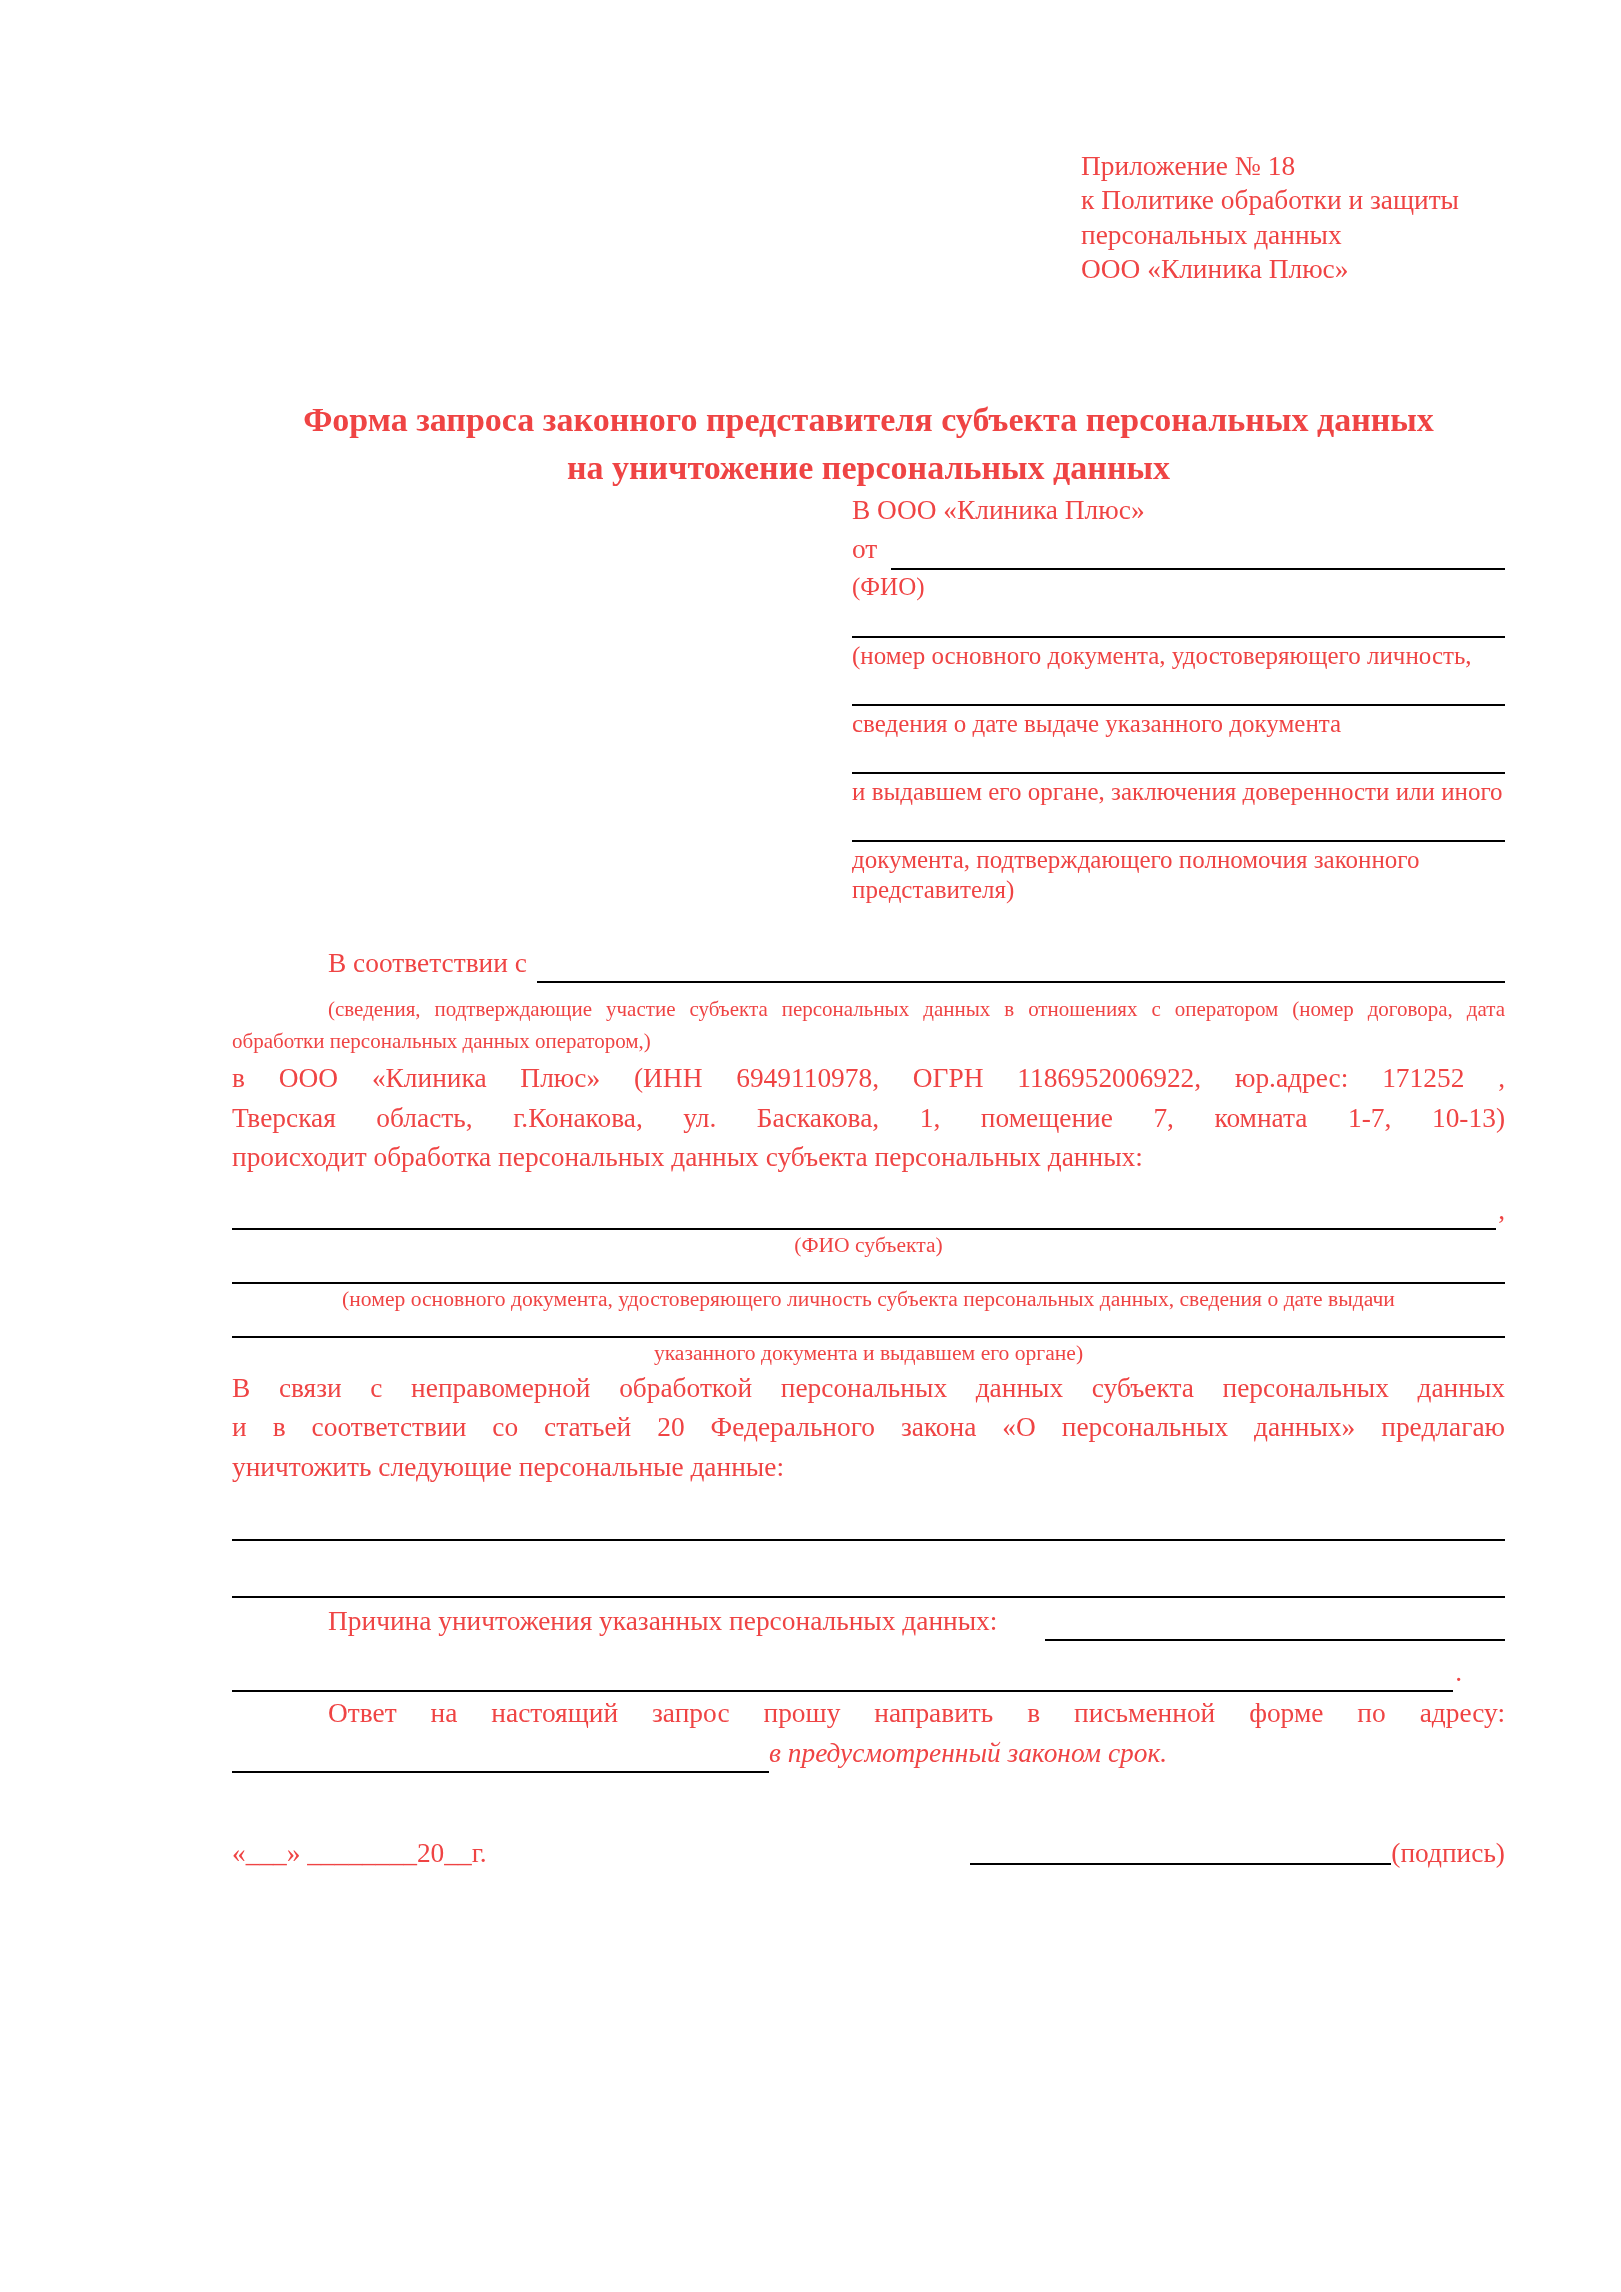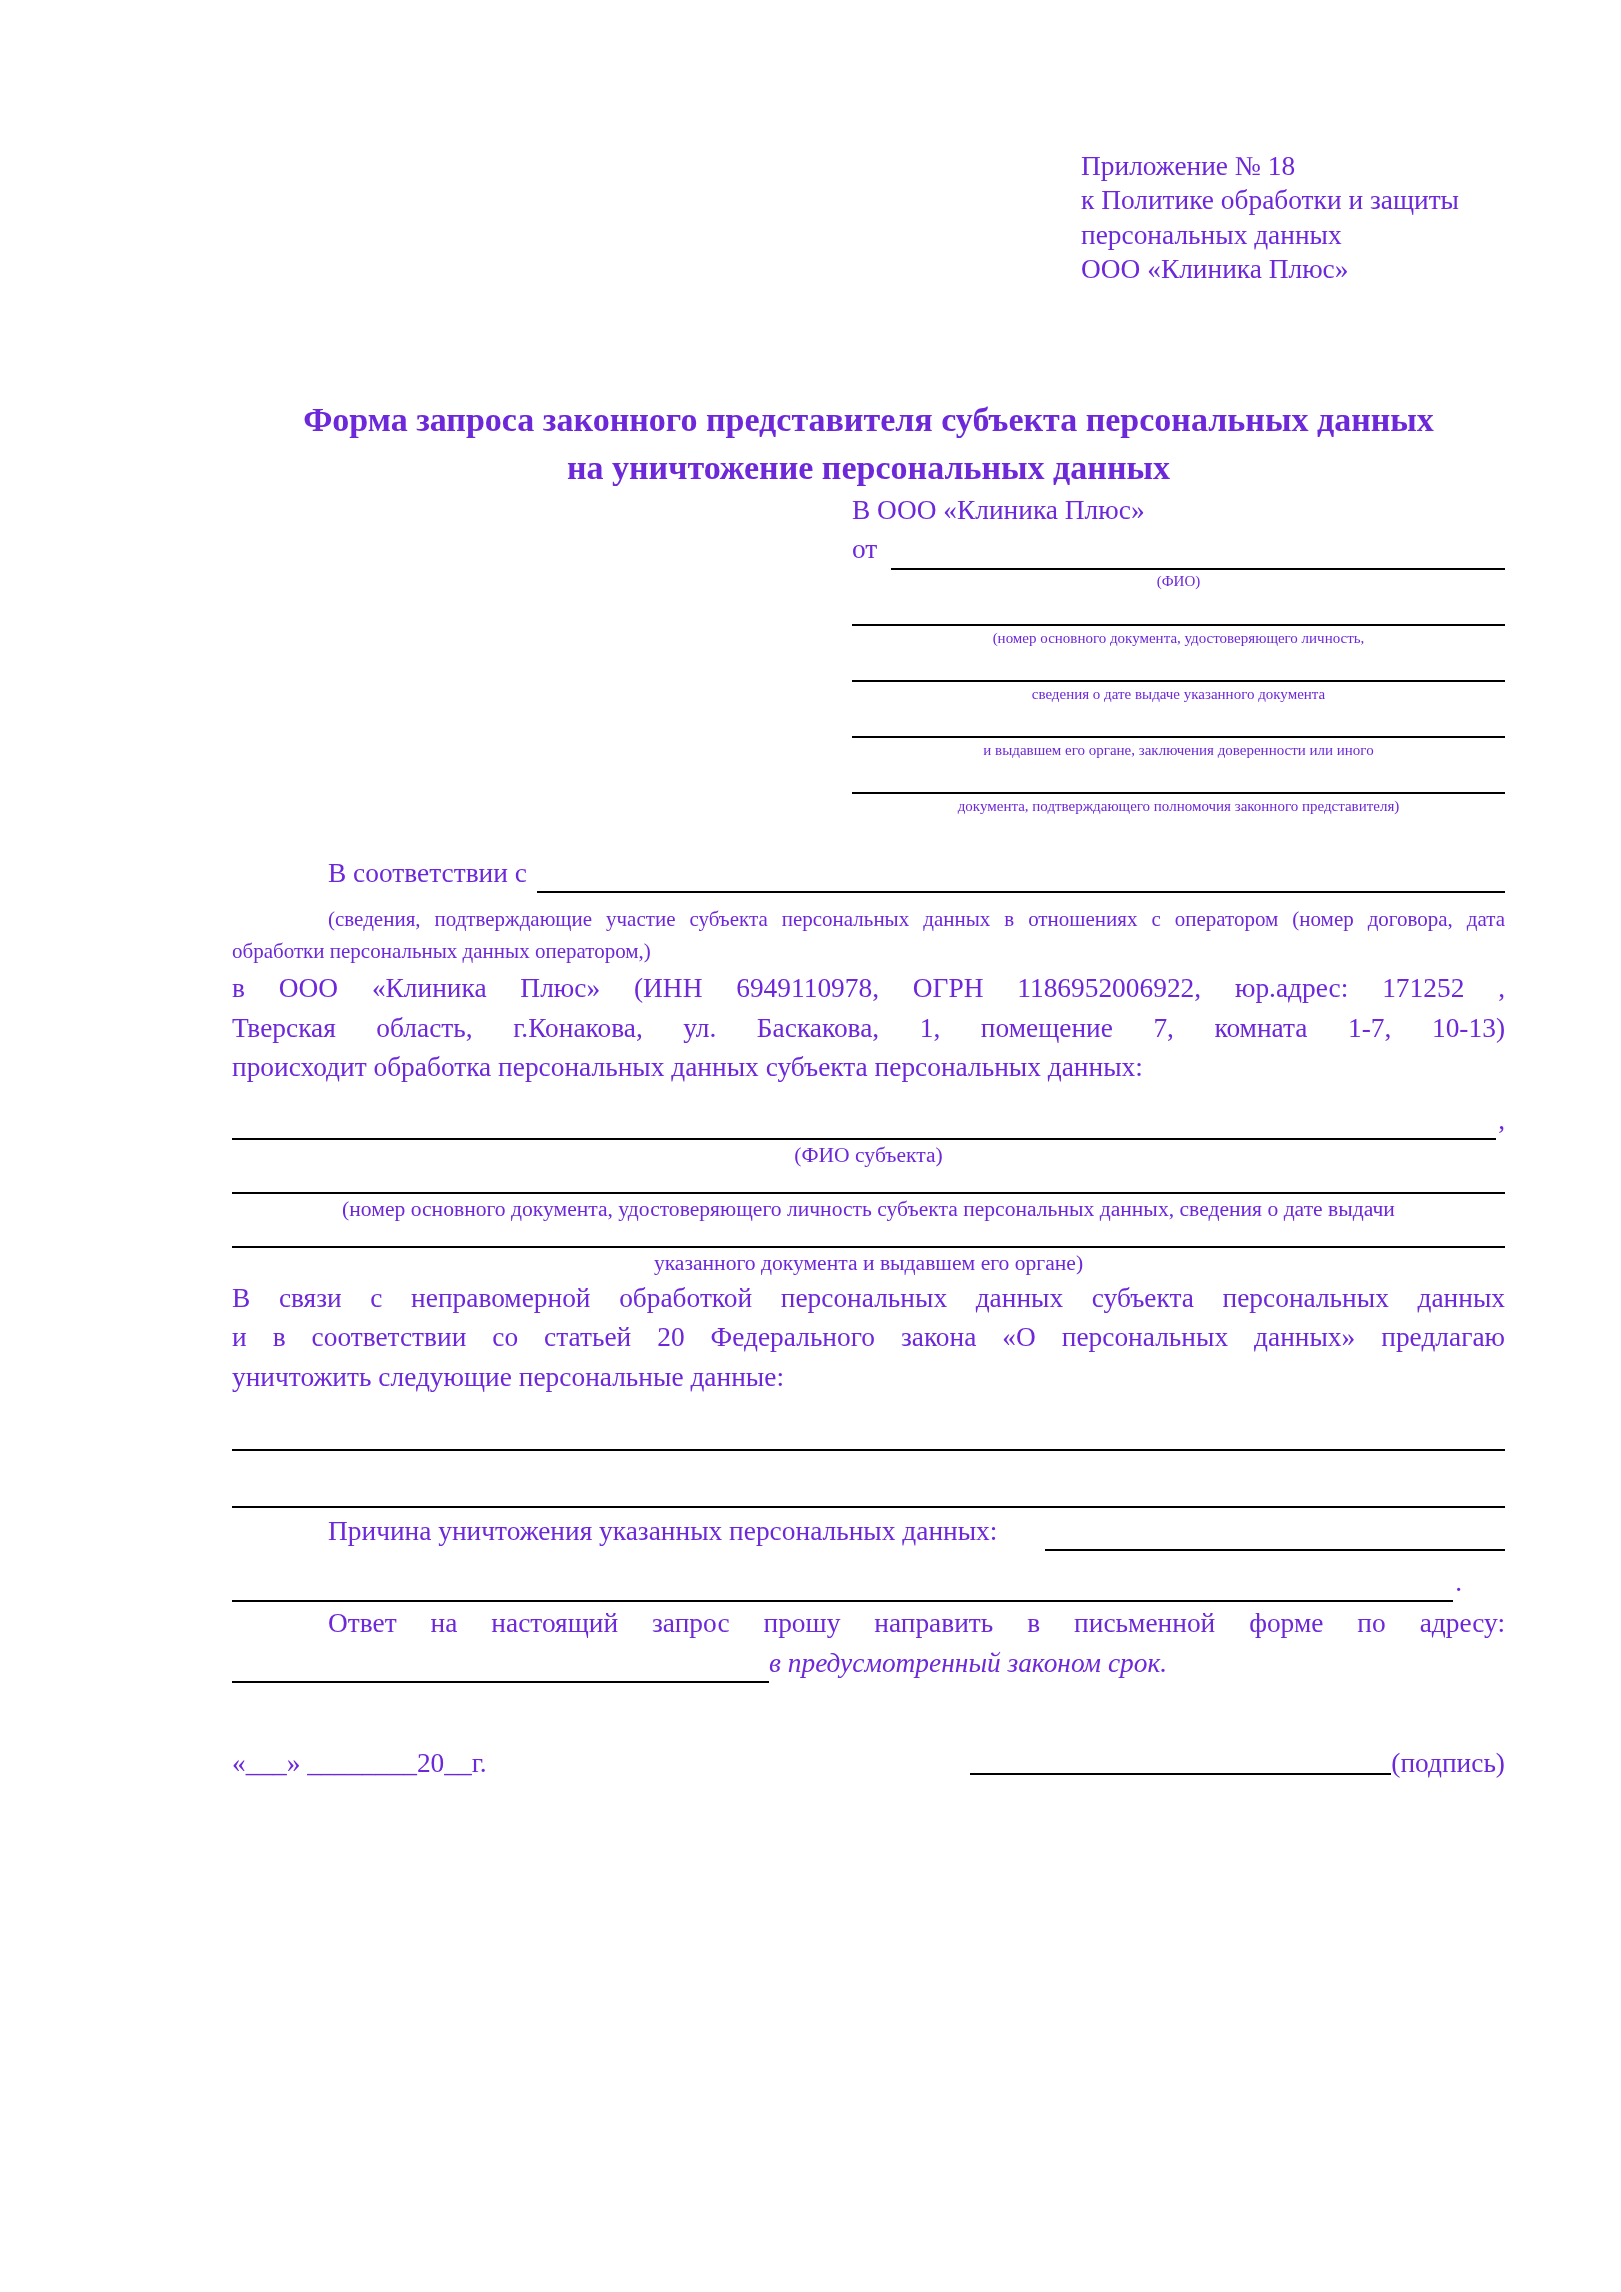--- a/index.html
+++ b/index.html
@@ -3,40 +3,40 @@
 <meta charset="utf-8">
 <title>Документ</title>
 <style>
   html, body { margin: 0; padding: 0; background: #ffffff; }
   .page {
     position: relative;
     width: 1621px;
     height: 2293px;
     margin: 0 auto;
     background: #ffffff;
-    color: #6d28d9;
+    color: #ef4444;
     font-family: "Liberation Serif", "DejaVu Serif", serif;
     font-size: 27.4px;
     line-height: 1.43;
     box-sizing: border-box;
     padding: 149px 116px 0 232px;
     overflow: hidden;
   }
   .annex { margin-left: 849px; line-height: 1.25; }
   .annex div { white-space: nowrap; }
 
   .title { margin-top: 110px; text-align: center; font-weight: bold; font-size: 34px; line-height: 1.4; }
   .title div { white-space: nowrap; }
 
   .right-col { margin-left: 620px; }
   .to-line { white-space: nowrap; }
   .flexrow { display: flex; align-items: flex-end; }
   .flabel { padding-right: 13.7px; white-space: nowrap; }
   .fill { flex: 1 1 auto; border-bottom: 2.9px solid #000; height: 29px; }
-  .caption { font-size: 15px; line-height: 1.2; text-align: center; margin: 2.9px 0 7.8px; }
+  .caption { font-size: 25px; line-height: 1.2; text-align: left; margin: 2.9px 0 7.8px; }
   .u-row { height: 25.5px; border-bottom: 2.9px solid #000; }
 
   .accordance-row { display: flex; align-items: flex-end; margin-top: 39px; }
   .alabel { padding-left: 96px; padding-right: 9.8px; white-space: nowrap; }
 
   .note { font-size: 21px; line-height: 1.5; margin-top: 11px; }
   .note-first { padding-left: 96px; }
   .jline { text-align: justify; text-align-last: justify; }
   .lline { text-align: left; }
 

